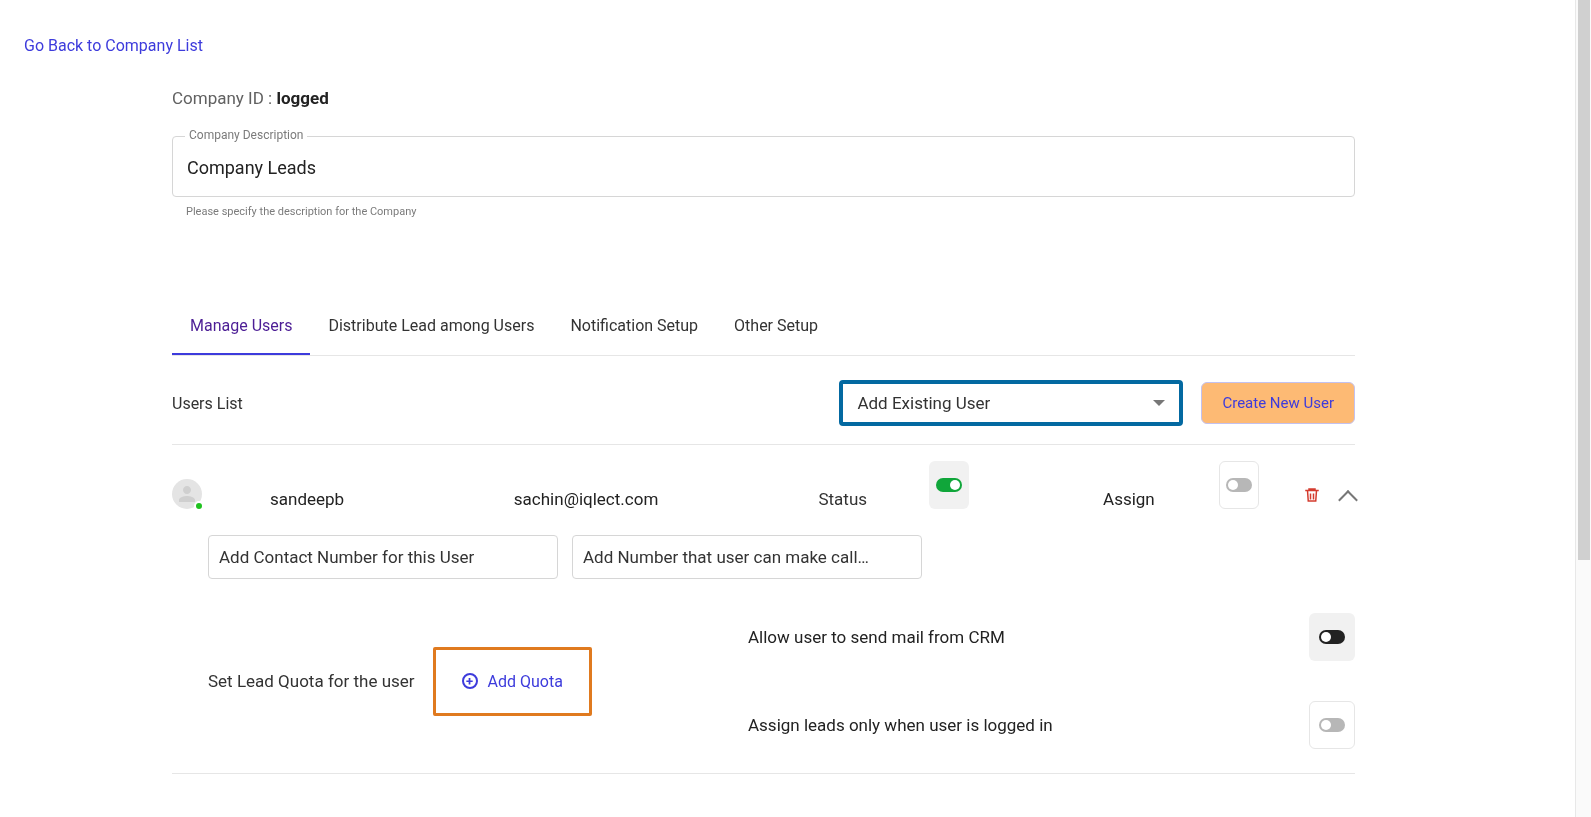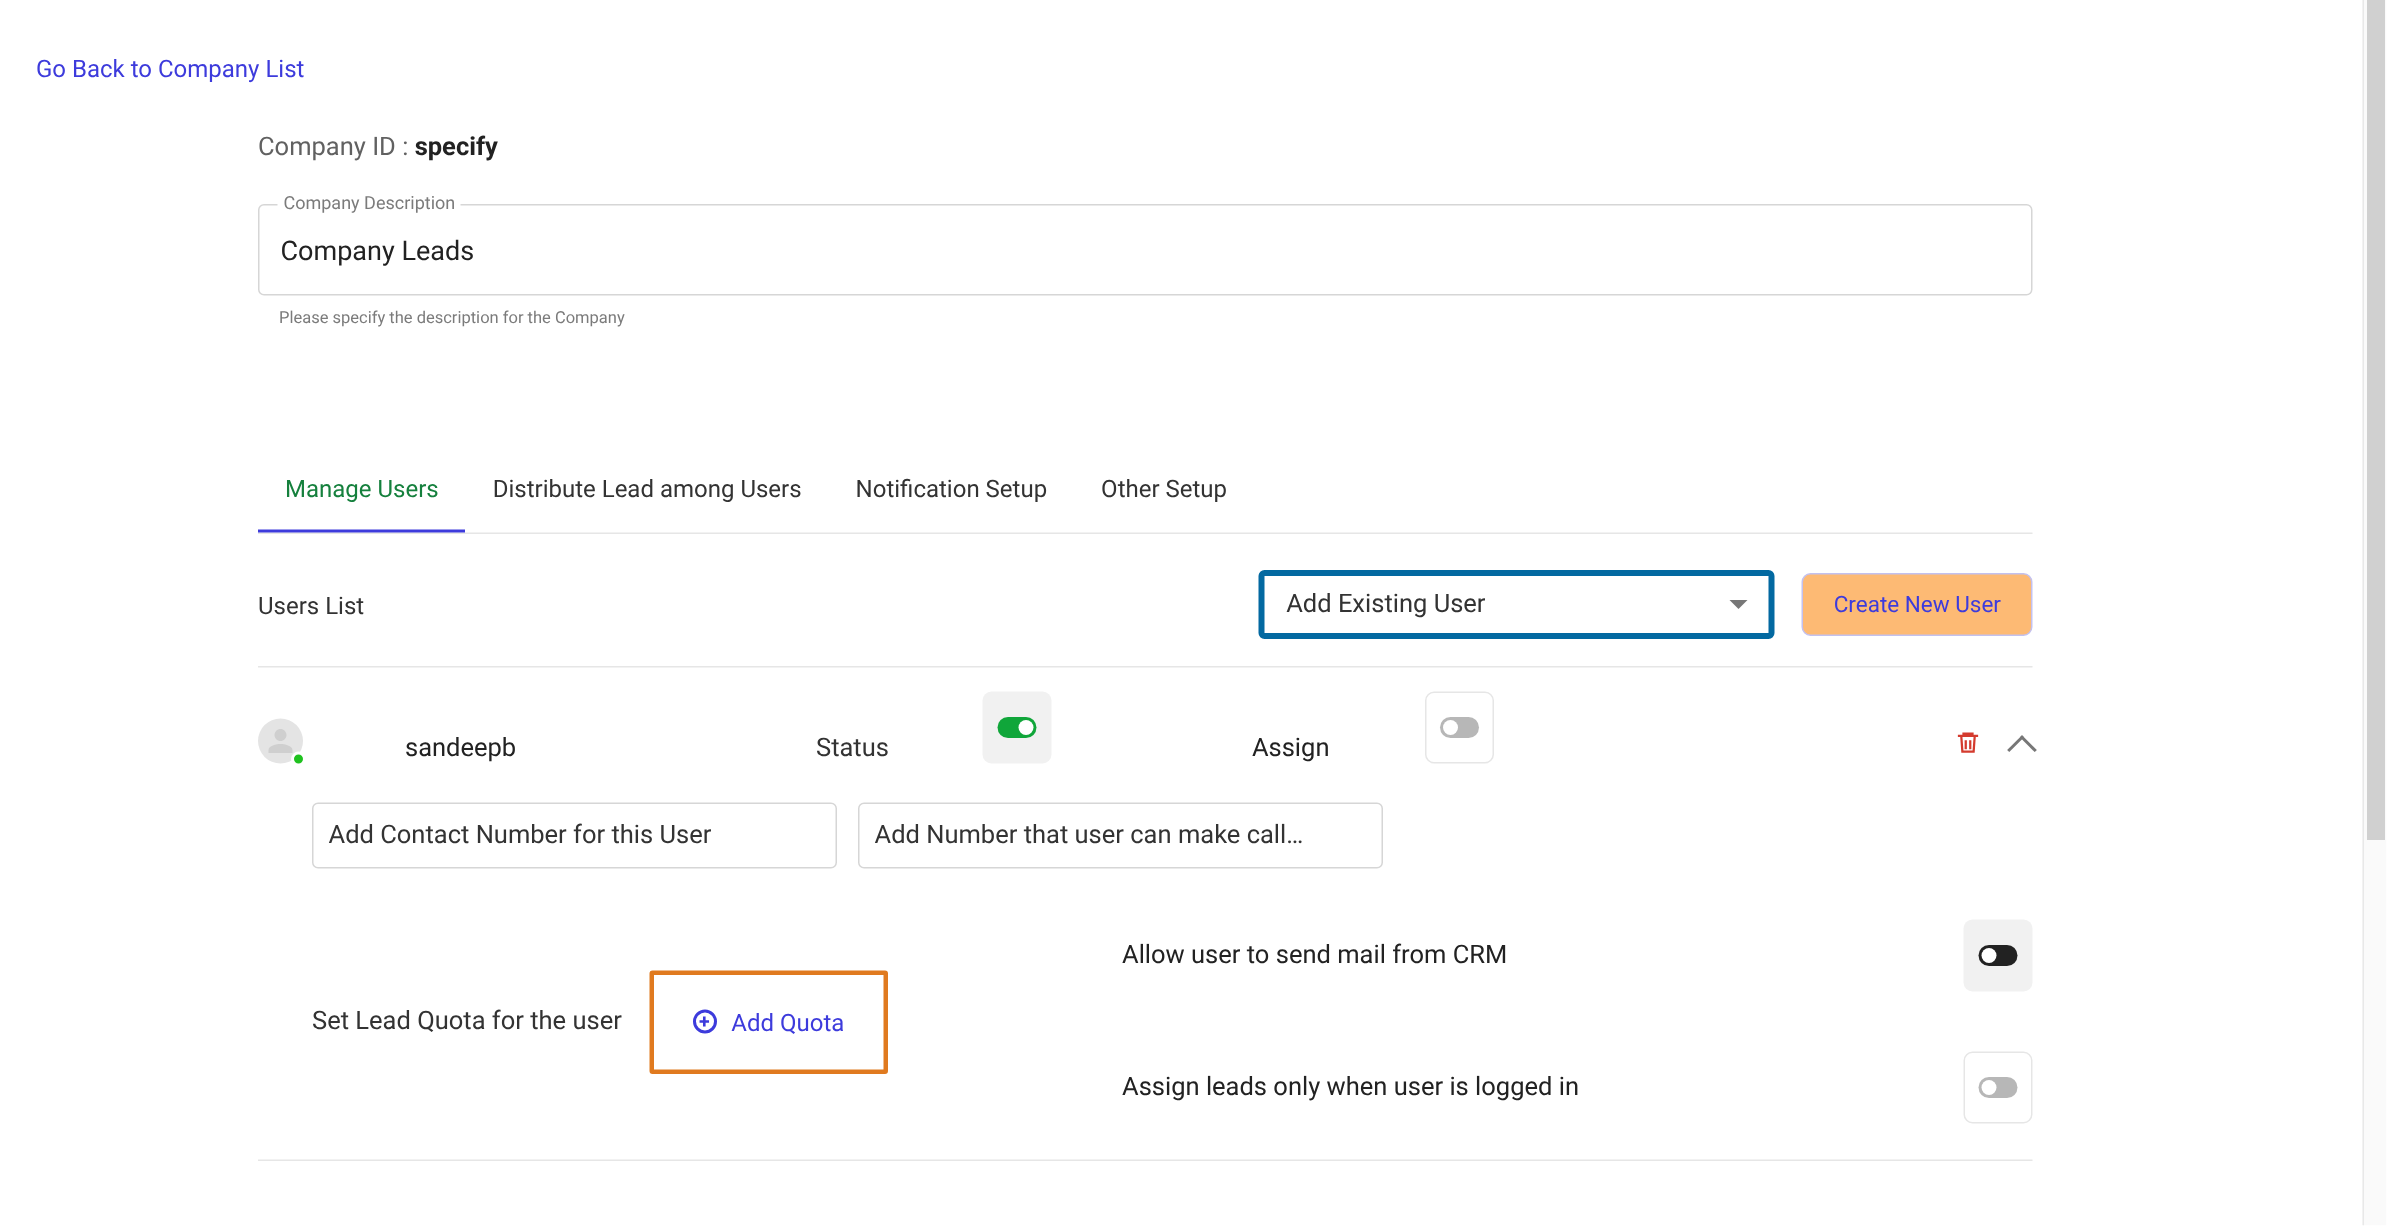--- a/index.html
+++ b/index.html
@@ -14,21 +14,21 @@
   .company-id { color: #616161; font-size: 17px; margin-bottom: 28px; }
   .company-id b { color: #222; font-weight: 700; }
 
   .desc-wrap { position: relative; border: 1px solid #d6d6d6; border-radius: 4px; padding: 20px 14px 18px 14px; }
   .desc-label { position: absolute; top: -9px; left: 12px; background: #fff; padding: 0 4px; color: #7b7b7b; font-size: 12px; }
   .desc-input { width: 100%; border: none; outline: none; font-size: 18px; color: #222; background: transparent; }
   .desc-help { color: #7b7b7b; font-size: 11px; margin-top: 8px; margin-left: 14px; }
 
   .tabs { display: flex; border-bottom: 1px solid #e6e6e6; margin-top: 86px; }
   .tab { padding: 12px 18px 18px 18px; font-size: 16px; color: #333; cursor: pointer; border-bottom: 2px solid transparent; }
-  .tab.active { color: #15803d; border-bottom-color: #3d3bdc; }
+  .tab.active { color: #4c1d95; border-bottom-color: #3d3bdc; }
 
   .list-head { display: flex; align-items: center; justify-content: space-between; margin-top: 24px; padding-bottom: 18px; border-bottom: 1px solid #e6e6e6; }
   .list-title { font-size: 16px; color: #333; }
   .head-actions { display: flex; align-items: center; gap: 18px; }
   .select { display: flex; align-items: center; justify-content: space-between; width: 344px; height: 46px; border: 4px solid #0369a1; border-radius: 4px; padding: 0 14px; font-size: 17px; color: #333; cursor: pointer; }
   .caret-down { width: 0; height: 0; border-left: 6px solid transparent; border-right: 6px solid transparent; border-top: 6px solid #777; }
   .create-btn { height: 42px; padding: 0 20px; border: 1px solid #c3c1ef; border-radius: 6px; background: #fdba74; color: #3d3bdc; font-size: 15px; cursor: pointer; }
 
   .user-row { display: flex; align-items: flex-end; padding: 16px 0; gap: 44px; }
   .avatar-wrap { position: relative; width: 30px; height: 30px; margin-right: 24px; }
@@ -75,21 +75,21 @@
 <div class="scrollbar">
   <div class="thumb"></div>
 </div>
 
 <a class="go-back">Go Back to Company List</a>
 
 <div class="content">
 
   <div class="company-id">
     <span>Company ID :</span>
-    <b>specify</b>
+    <b>logged</b>
   </div>
 
   <div class="desc-wrap">
     <span class="desc-label">Company Description</span>
     <input class="desc-input" type="text" value="Company Leads" style="">
   </div>
   <div class="desc-help">Please specify the description for the Company</div>
 
   <div class="tabs">
     <div class="tab active">Manage Users</div>
@@ -112,20 +112,21 @@
   <div class="user-row">
     <div class="avatar-wrap">
       <div class="avatar">
         <svg viewBox="0 0 24 24">
             <path d="M12 12c2.2 0 4-1.8 4-4s-1.8-4-4-4-4 1.8-4 4 1.8 4 4 4zm0 2c-2.7 0-8 1.3-8 4v2h16v-2c0-2.7-5.3-4-8-4z"></path>
           </svg>
       </div>
       <div class="presence"></div>
     </div>
     <div class="uname">sandeepb</div>
+    <div class="uemail">sachin@iqlect.com</div>
     <span class="status-lbl">Status</span>
     <div class="toggle">
         <div class="switch on"></div>
       </div>
     <span class="admin-lbl">Assign</span>
     <div class="toggle plain">
         <div class="switch off-grey"></div>
       </div>
     <div class="row-actions">
       <span class="trash">

